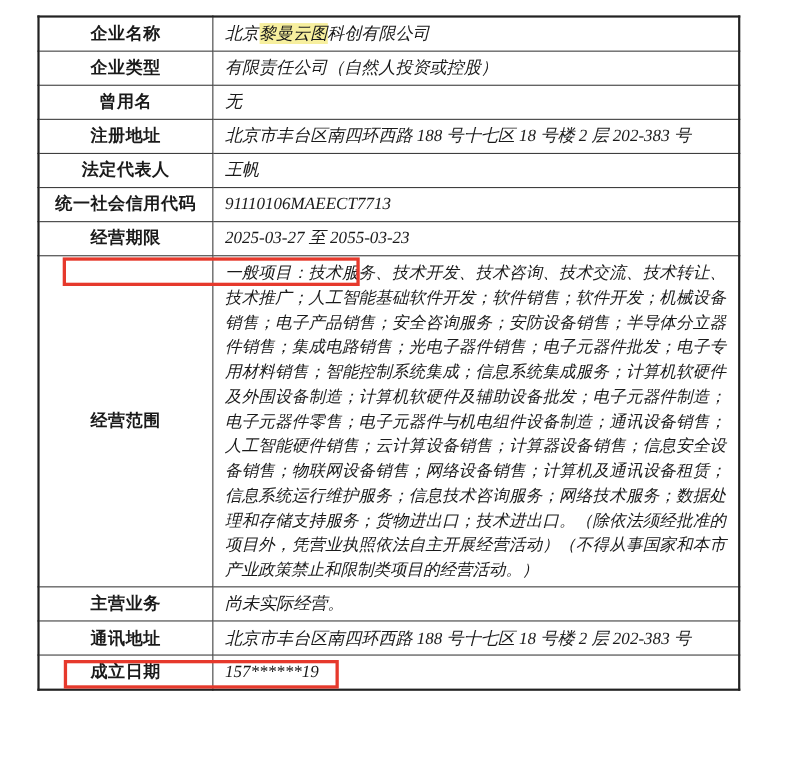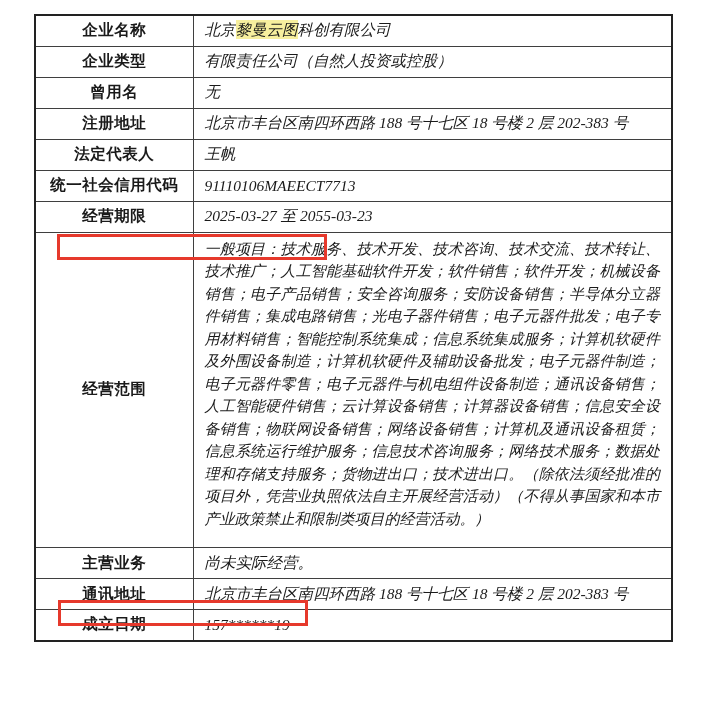--- a/index.html
+++ b/index.html
@@ -47,21 +47,21 @@
   td.value {
     font-family: "Liberation Serif", "DejaVu Serif", serif;
     font-size: 15.5px;
     padding: 2px 11px;
     text-align: left;
     font-style: italic;
   }
   tr.single td { height: 31px; }
   td.scope-cell {
     vertical-align: top;
-    padding: 5px 11px 17px 11px;
+    padding: 5px 11px 3px 11px;
   }
   .scope-text {
     font-family: "Liberation Serif", "DejaVu Serif", serif;
     font-size: 15px;
     line-height: 22.5px;
     text-align: justify;
     min-height: 290px;
   }
   .hl {
     background: #f7ef9e;

